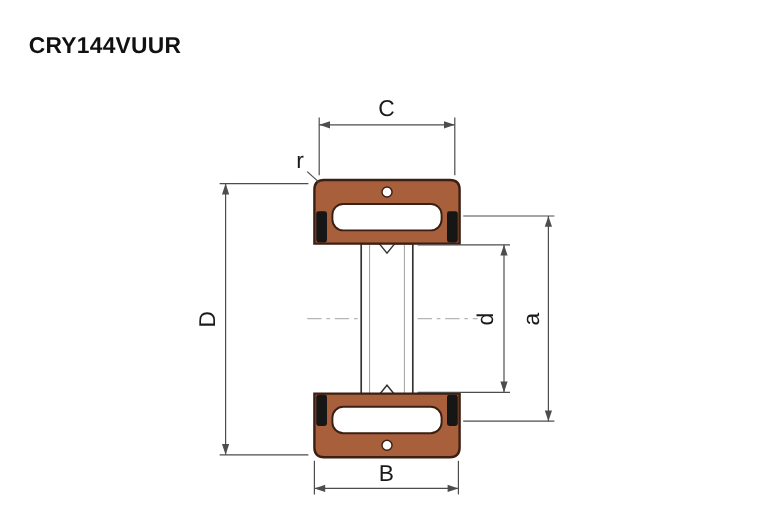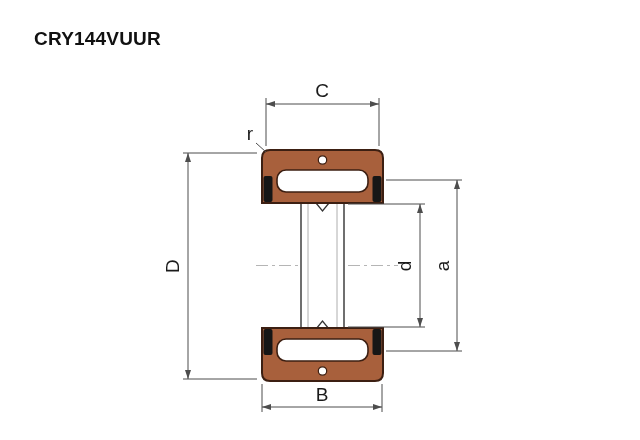--- a/index.html
+++ b/index.html
@@ -5,21 +5,21 @@
   html,body{margin:0;padding:0;background:#fff;}
   #stage{
     position:relative;
     width:640px;height:440px;
     background:#fff;
     overflow:hidden;
     font-family:"Liberation Sans", sans-serif;
   }
   #title{
     position:absolute;
-    left:34px;top:28px;
+    left:24px;top:28px;
     font-size:19px;
     font-weight:600;
     color:#111;
     letter-spacing:.2px;
   }
   svg{position:absolute;left:0;top:0;}
   .ring{stroke:#3C1F12;stroke-width:2;}
   .slot{fill:#ffffff;stroke:#3C1F12;stroke-width:1.6;}
   .hole{fill:#ffffff;stroke:#3C1F12;stroke-width:1.2;}
   .part{fill:#ffffff;stroke:#333333;stroke-width:1.4;}

